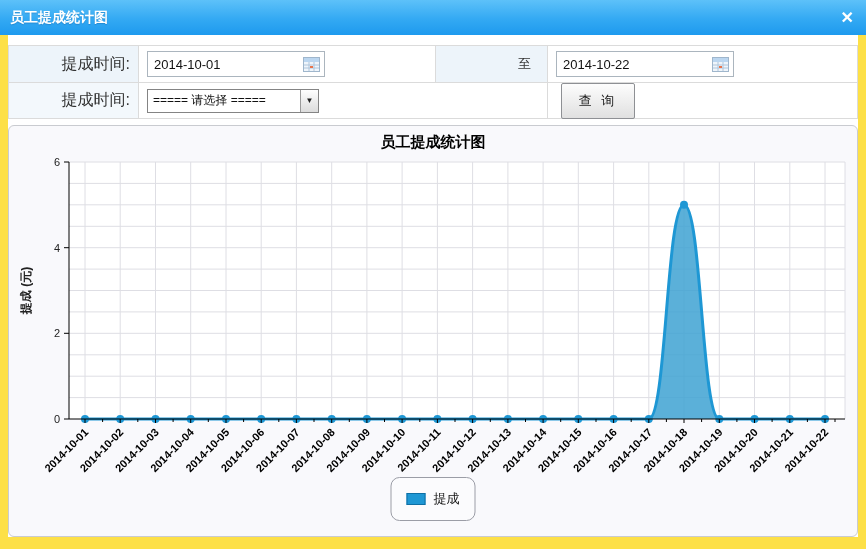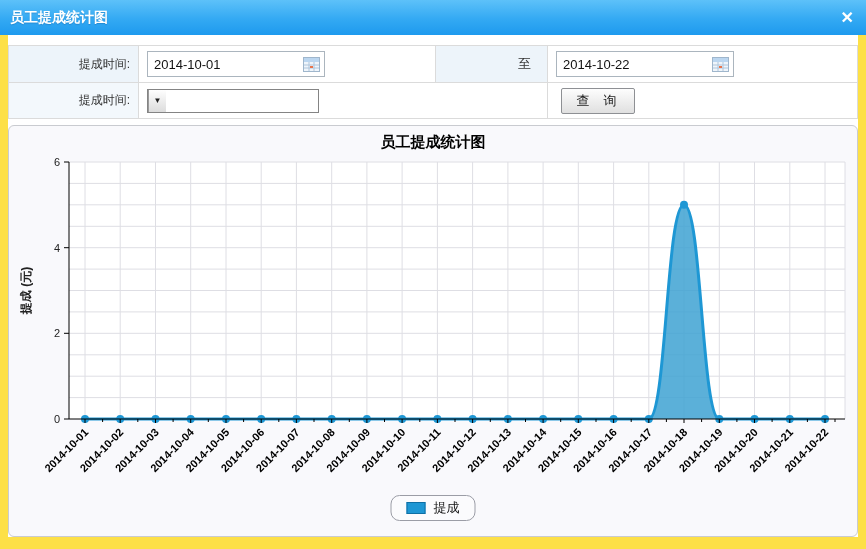--- a/index.html
+++ b/index.html
@@ -31,21 +31,21 @@
   .form-table {
     position:absolute; left:8px; top:45px; width:850px;
     background:#FFFFFF; border:1px solid #DBDBDB;
   }
   .frow { display:flex; height:36px; }
   .frow + .frow { border-top:1px solid #DBDBDB; }
   .fcell { display:flex; align-items:center; height:100%; }
   .cell-label {
     width:130px; justify-content:flex-end; padding-right:8px;
     background:#EDF4FA; border-right:1px solid #DBDBDB;
-    font-size:12px; color:#333;
+    font-size:16px; color:#333;
   }
   .cell-label.row2 { background:#F3F8FC; }
   .cell-date1 { width:297px; padding-left:8px; border-right:1px solid #DBDBDB; }
   .cell-to {
     width:112px; justify-content:flex-end; padding-right:16px;
     background:#EDF4FA; border-right:1px solid #DBDBDB;
     font-size:13px; color:#333;
   }
   .cell-date2 { flex:1; padding-left:8px; }
   .cell-select { width:409px; padding-left:8px; border-right:1px solid #DBDBDB; }
@@ -68,41 +68,41 @@
   .selectbox .sel-text {
     flex:1; padding-left:5px; font-size:12px; color:#111; white-space:nowrap; overflow:hidden;
   }
   .sel-arrow {
     width:18px; height:22px; border-left:1px solid #9A9A9A;
     background:linear-gradient(180deg,#FEFEFE,#DCDCDC);
     display:flex; align-items:center; justify-content:center;
     font-size:8px; color:#222; flex:0 0 auto;
   }
   .query-btn {
-    min-width:74px; height:26px; padding:0 12px;
+    min-width:74px; height:36px; padding:0 12px;
     border:1px solid #8E9094; border-radius:2px;
     background:linear-gradient(180deg,#FDFDFD,#E0E0E0);
     font-size:13px; color:#222; letter-spacing:3px; cursor:pointer;
-    font-family:Liberation Mono, monospace;
+    font-family:Liberation Sans, sans-serif;
   }
   
   .chart-panel {
     position:absolute; left:8px; top:125px; width:850px; height:412px;
     border:1px solid #C9CBD0; border-radius:6px; background:#F9F9FC;
   }
   .chart-title {
     position:absolute; left:0; top:7px; width:100%;
     text-align:center; font-size:15px; font-weight:bold; color:#000;
   }
   .chart-svg { position:absolute; left:0; top:0; }
   .legend {
     position:absolute; left:50%; bottom:15px; transform:translateX(-50%);
     display:flex; align-items:center; gap:8px;
     border:1px solid #9B9DA6; border-radius:9px;
-    padding:3px 15px; background:rgba(255,255,255,0.35);
+    padding:12px 15px; background:rgba(255,255,255,0.35);
   }
   .legend .swatch { width:19px; height:12px; border:1px solid #0E6FA4; }
   .legend .legend-label { font-size:13px; color:#111; }
 </style>
 </head>
 <body>
 
 <div id="root">
 
   <div class="content-bg"></div>
@@ -142,20 +142,21 @@
             <line x1="11" y1="5" x2="11" y2="14" stroke="#AFC5DB" stroke-width="1"></line>
             <rect x="7" y="9" width="3" height="2" fill="#E8734A"></rect>
           </svg>
         </div>
       </div>
     </div>
     <div class="frow">
       <div class="fcell cell-label row2">提成时间:</div>
       <div class="fcell cell-select">
         <div class="selectbox">
+          <span class="sel-text">===== 请选择 =====</span>
           <span class="sel-arrow">▼</span>
         </div>
       </div>
       <div class="fcell cell-btn">
         <button class="query-btn">查 询</button>
       </div>
     </div>
   </div>
 
   <div class="chart-panel">

